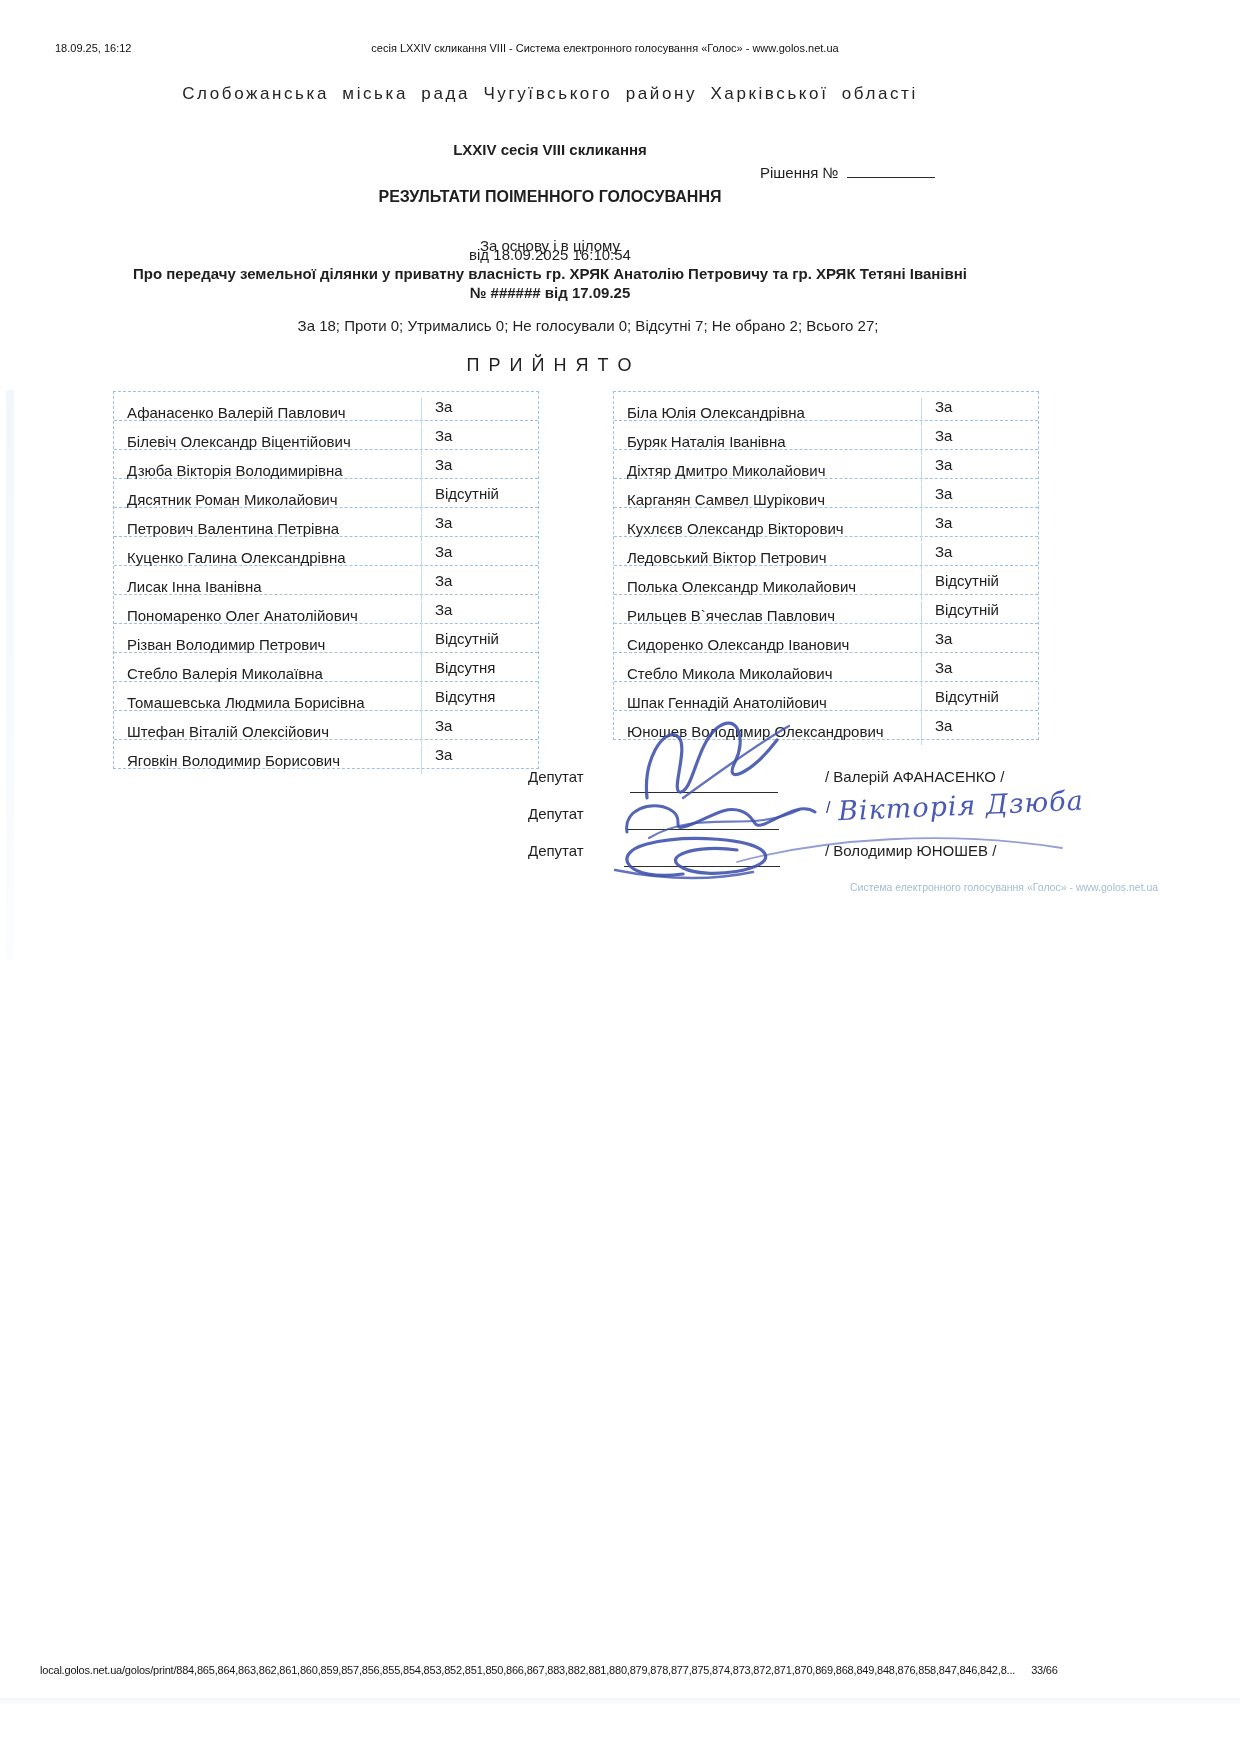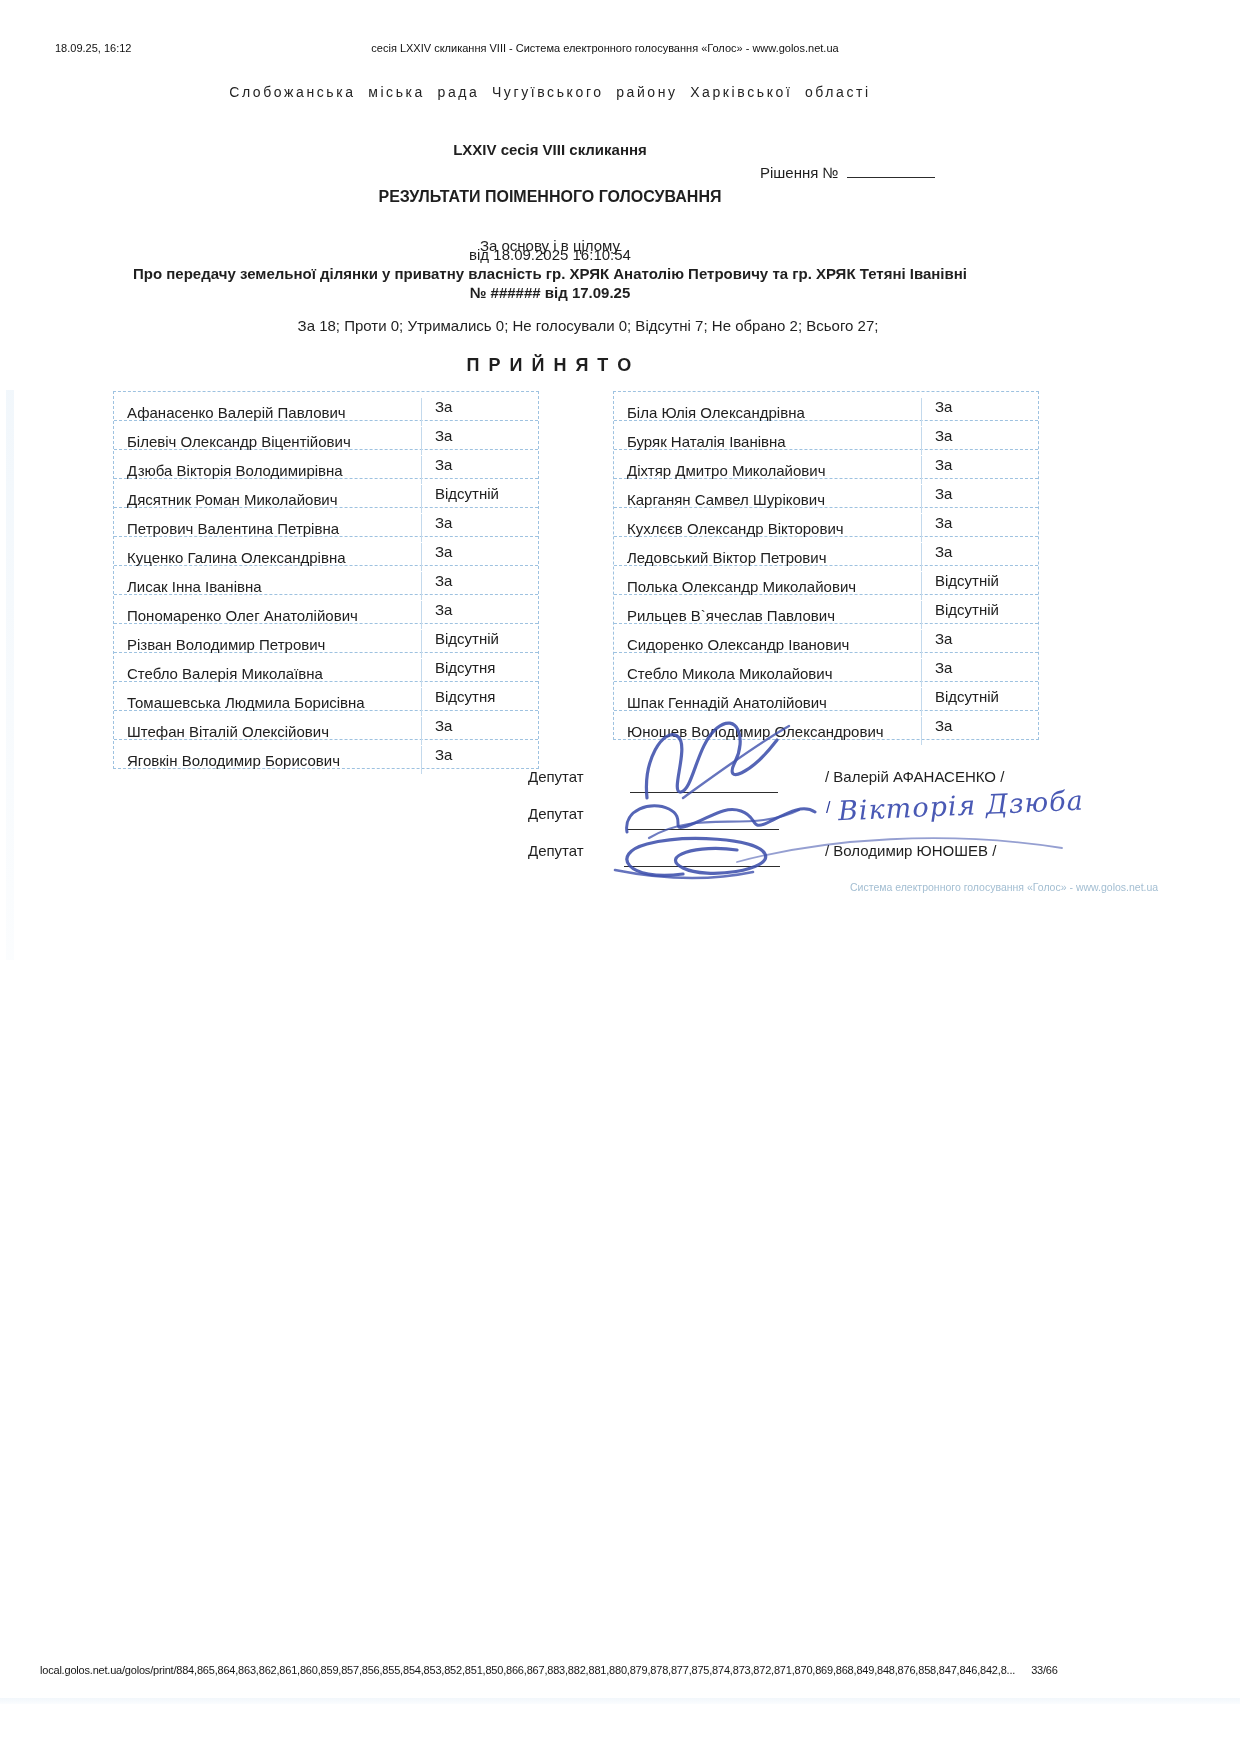--- a/index.html
+++ b/index.html
@@ -4,30 +4,30 @@
 <style>
   html,body{margin:0;padding:0;}
   body{
     width:1240px;height:1754px;position:relative;background:#ffffff;
     font-family:"Liberation Sans",sans-serif;color:#1f1f1f;overflow:hidden;
   }
   .abs{position:absolute;}
   .centered{left:0;width:1100px;text-align:center;}
   .print-date{left:55px;top:42px;font-size:11px;color:#111;}
   .print-title{left:0;top:42px;width:1210px;text-align:center;font-size:11px;color:#111;}
-  .council{top:84px;font-size:14px;letter-spacing:2.6px;word-spacing:6px;color:#242424;}
+  .council{top:84px;font-size:17px;letter-spacing:2.6px;word-spacing:6px;color:#242424;}
   .session{top:141px;font-weight:bold;font-size:15px;}
   .decision{left:760px;top:163px;font-size:15px;white-space:nowrap;}
   .decision-blank{display:inline-block;width:88px;border-bottom:1.6px solid #2c2c2c;height:14px;margin-left:8px;vertical-align:baseline;}
   .doc-title{top:188px;font-weight:bold;font-size:16px;}
   .datetime{top:219px;font-size:15px;margin-top:27px;}
   .basis{top:237px;font-size:15px;}
   .subject{top:264px;font-weight:bold;font-size:15px;line-height:19px;}
   .summary{top:317px;font-size:15px;padding-left:38px;}
-  .result{top:355px;font-weight:bold;font-size:18px;letter-spacing:2px;}
+  .result{top:355px;font-weight:normal;font-size:18px;letter-spacing:2px;}
   .vote-table{position:absolute;top:391px;width:426px;border:1px dashed #9ec2e0;box-sizing:border-box;background:#fff;}
   .vote-table.left{left:113px;}
   .vote-table.right{left:613px;}
   .vote-row{display:flex;height:28px;align-items:center;border-top:1px dashed #9ec2e0;font-size:15px;color:#202020;}
   .vote-row:first-child{border-top:none;}
   .cell{box-sizing:border-box;white-space:nowrap;overflow:hidden;}
   .cell.name{width:308px;padding-left:13px;border-right:1px solid #c3d9ec;height:100%;display:flex;align-items:center;margin-top:12px;}
   .cell.vote{flex:1;padding-left:13px;}
   .sig-label{left:528px;font-size:15px;}
   .sig-name{left:825px;font-size:15px;white-space:nowrap;}

